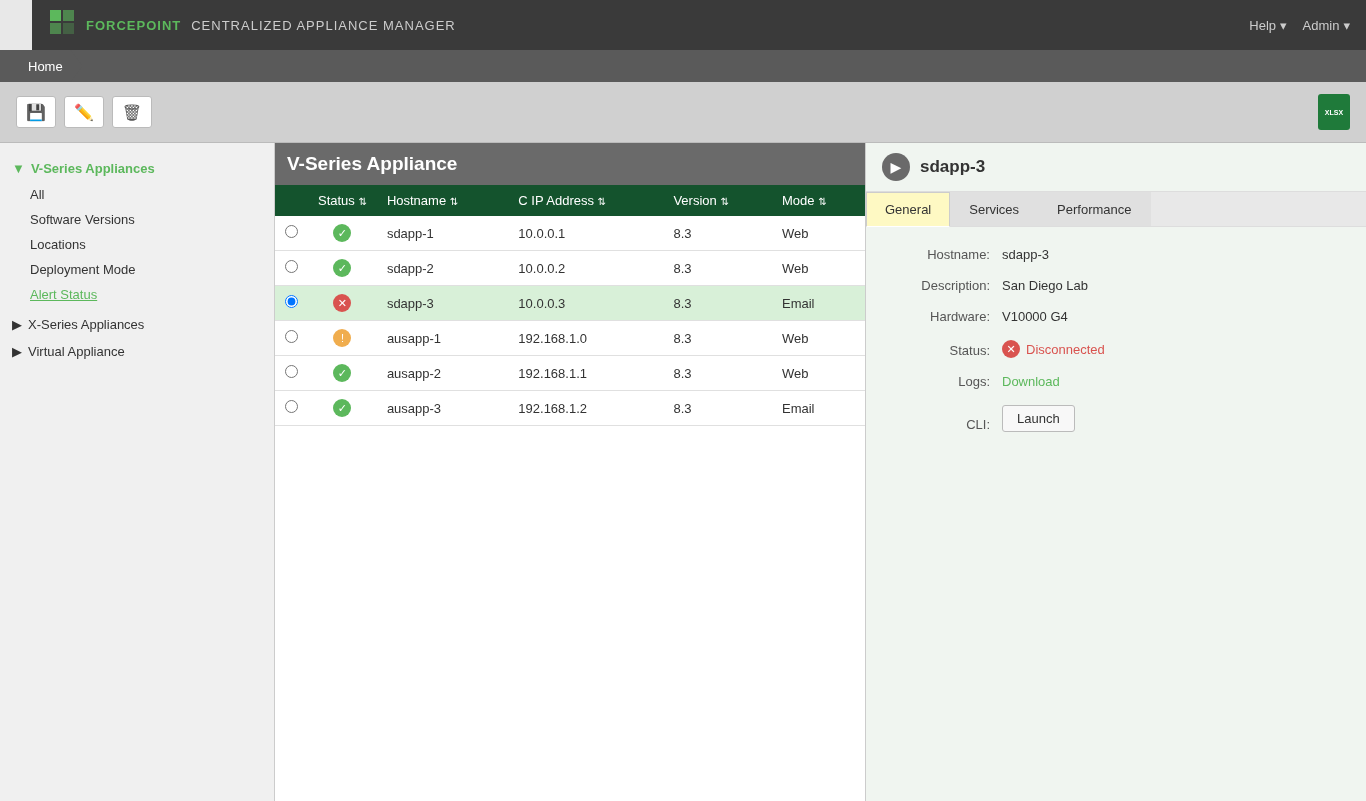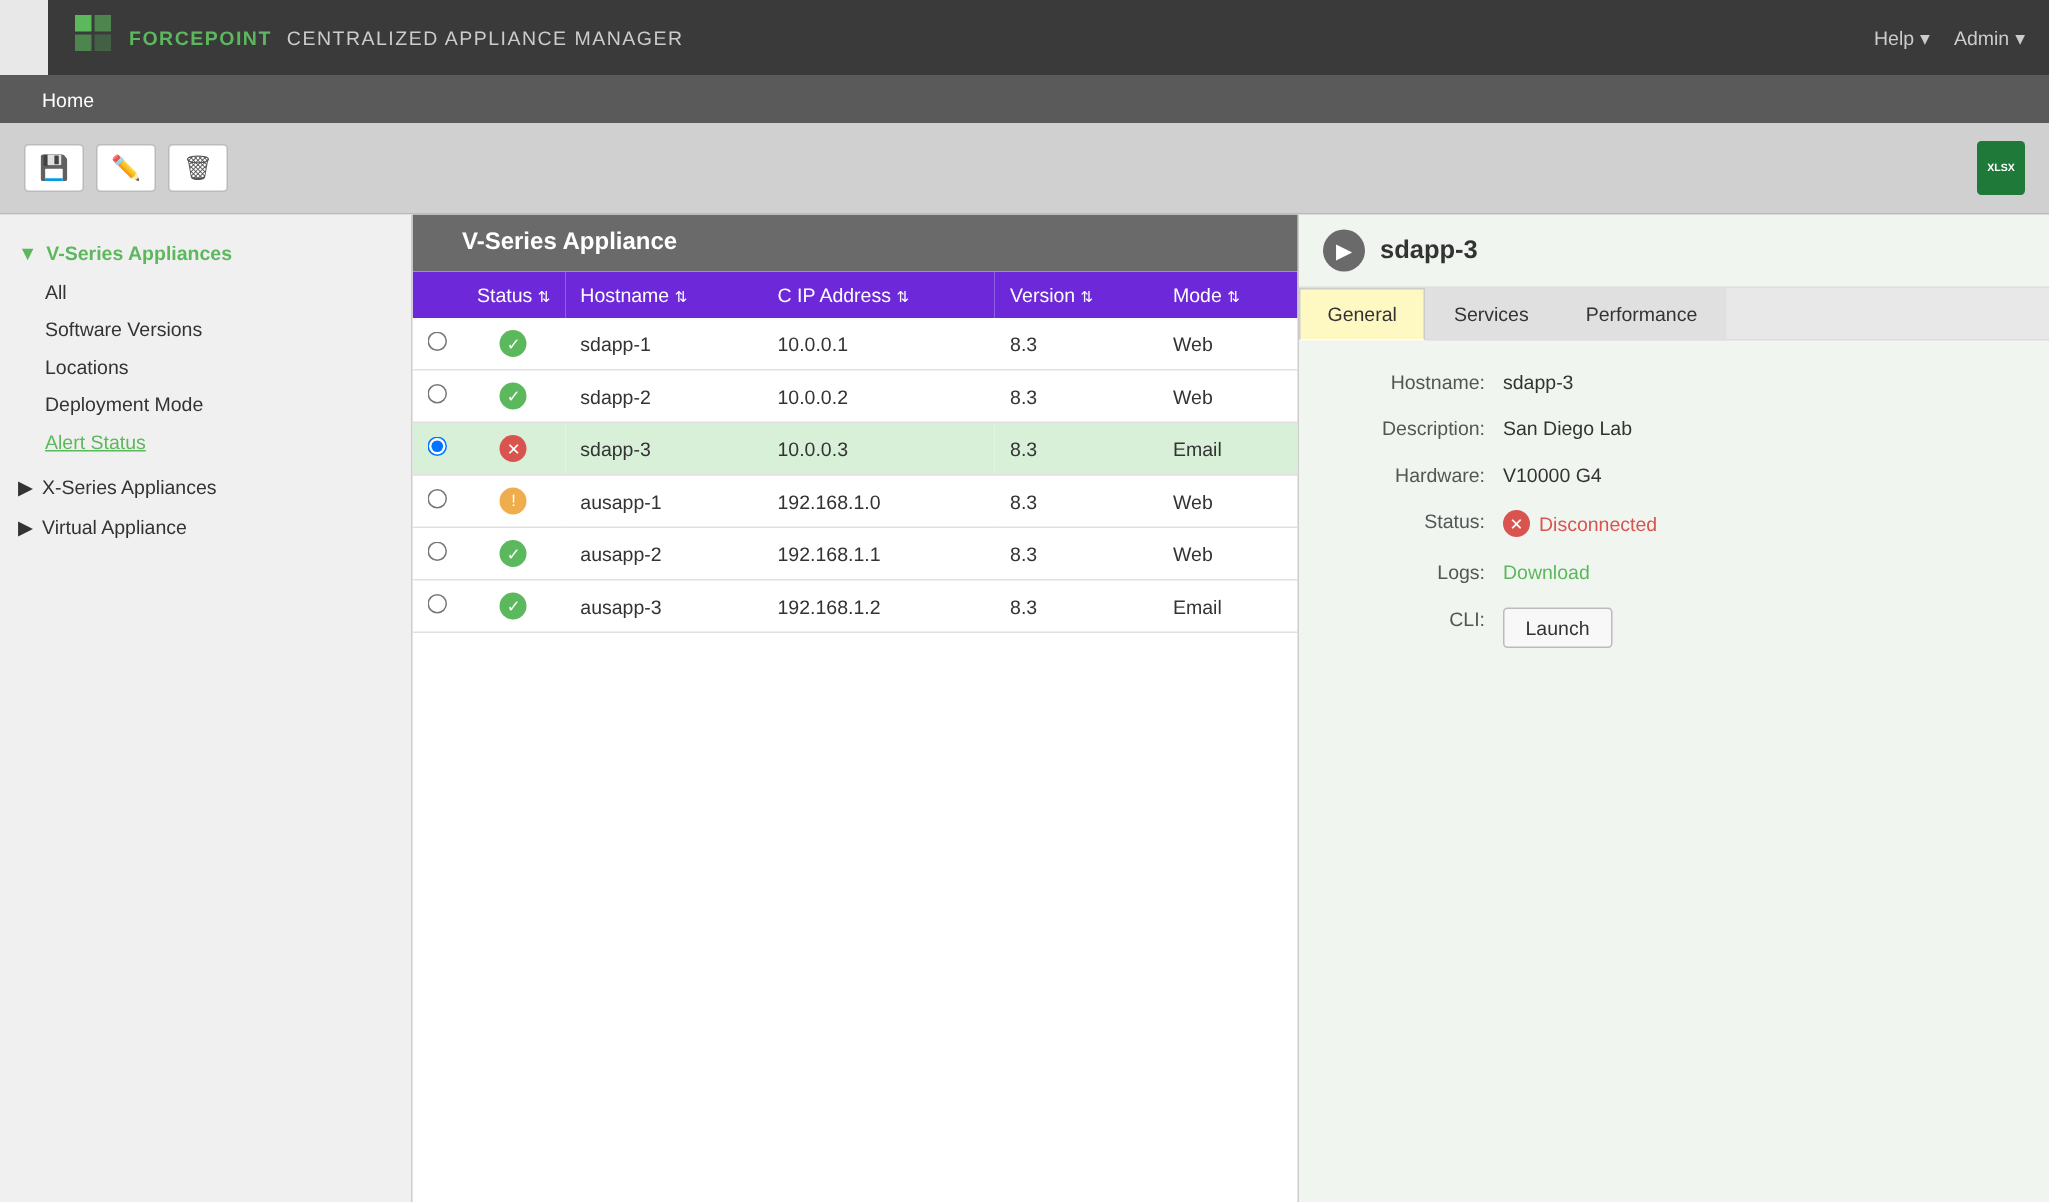--- a/index.html
+++ b/index.html
@@ -121,31 +121,31 @@
       flex: 1;
       background: #fff;
       border-right: 1px solid #ccc;
       display: flex;
       flex-direction: column;
       min-width: 0;
     }
     .table-panel-header {
       background: #6a6a6a;
       color: #fff;
-      padding: 10px 33px;
-      font-size: 16px;
+      padding: 10px 12px;
+      font-size: 19px;
       font-weight: bold;
     }
     .data-table {
       width: 100%;
       border-collapse: collapse;
       font-size: 13px;
     }
     .data-table th {
-      background: #6d28d9;
+      background: #14532d;
       color: #fff;
       padding: 8px 10px;
       text-align: left;
       font-weight: normal;
       white-space: nowrap;
     }
     .data-table th .sort-icon { font-size: 10px; }
     .data-table td {
       padding: 8px 10px;
       border-bottom: 1px solid #e0e0e0;
@@ -242,21 +242,21 @@
       border-color: #ccc;
       border-bottom: 1px solid #fff;
       margin-bottom: -1px;
       color: #333;
       text-align: right;
     }
     .detail-body { padding: 20px 16px; }
     .detail-row {
       display: flex;
       margin-bottom: 16px;
-      align-items: flex-start;
+      align-items: flex-end;
     }
     .detail-label {
       width: 120px;
       text-align: right;
       padding-right: 12px;
       color: #555;
       font-size: 13px;
       flex-shrink: 0;
     }
     .detail-value {

